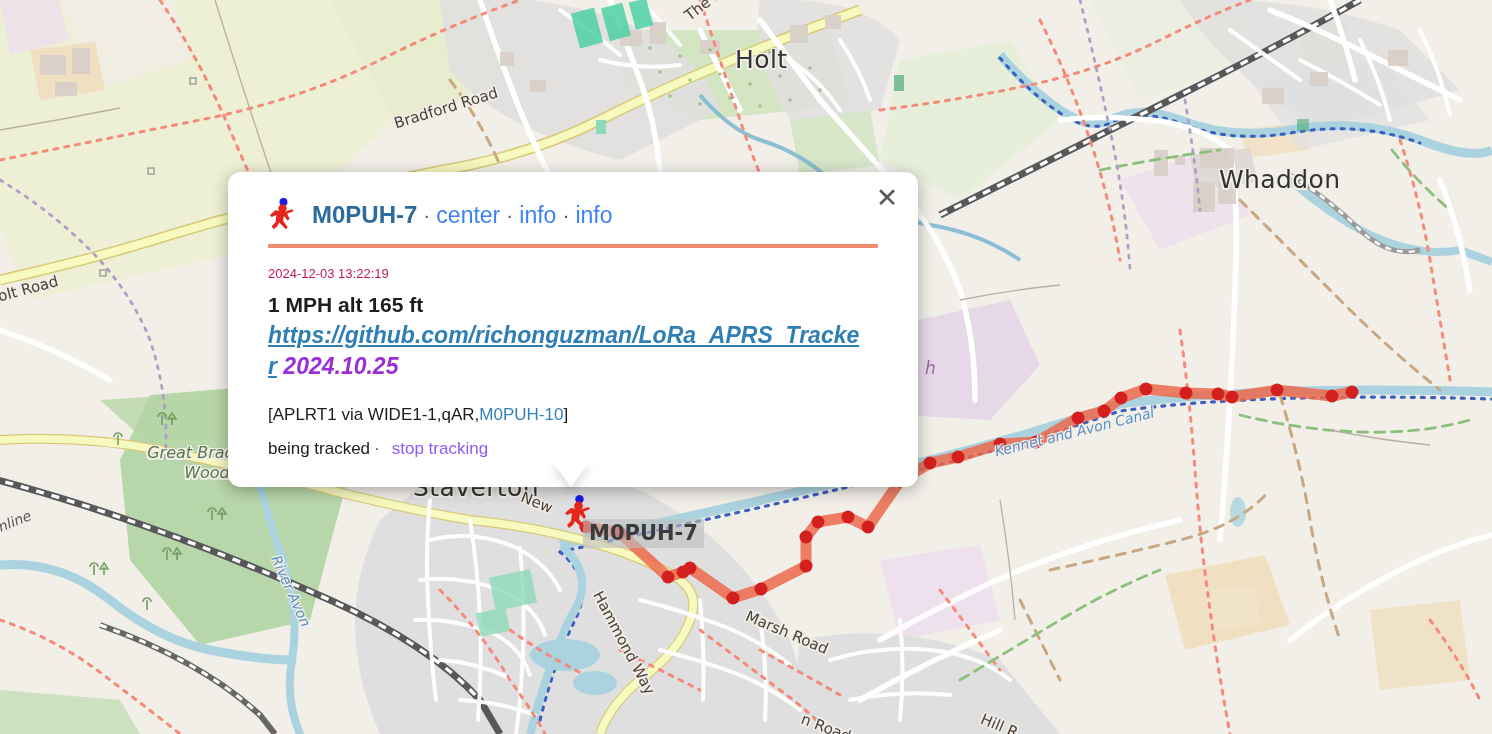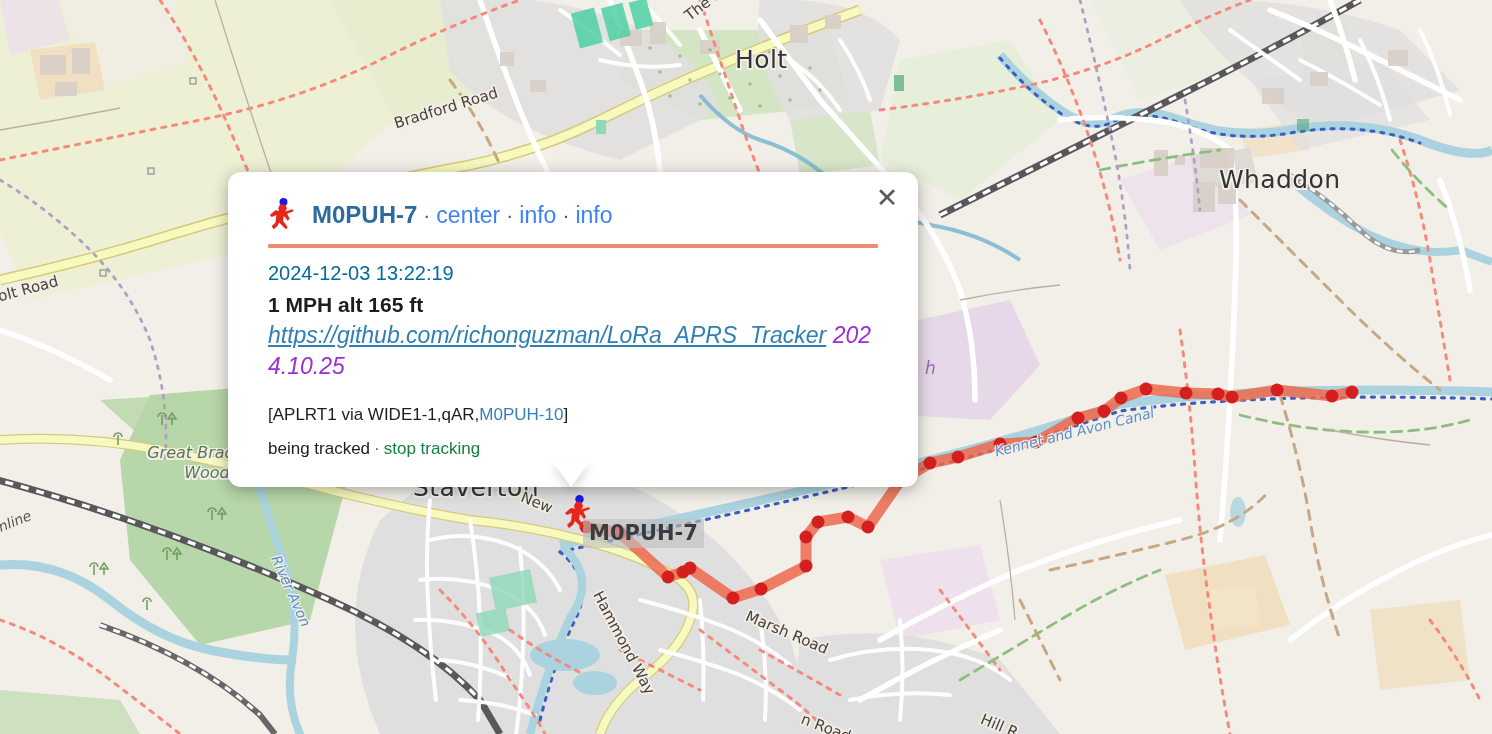--- a/index.html
+++ b/index.html
@@ -97,44 +97,45 @@
     color: #3b82f6; text-decoration: none; font-size: 23px;
     font-family: "Liberation Sans", sans-serif;
   }
 
   .divider {
     height: 4px; background: #ef8b6e; border: 0; margin: 0 0 10px 0;
     border-radius: 1px;
   }
 
   .row-time {
-    font-size: 20px; color: #0369a1; line-height: 31px;
+    font-size: 13px; color: #be185d; line-height: 31px;
     font-family: "Liberation Sans", sans-serif;
   }
   .row-speed {
     font-size: 21px; color: #1d1d1d; font-weight: bold; line-height: 31px;
     font-family: "Liberation Sans", sans-serif;
   }
   .row-comment {
     font-size: 23px; line-height: 31px; font-style: italic;
     font-family: "Liberation Sans", sans-serif;
     word-break: break-all;
+    font-weight: bold;
   }
   .comment-url { color: #2f7fb5; }
   .comment-ver { color: #9b2fd6; }
   .row-path {
     font-size: 17px; color: #1d1d1d; line-height: 31px; margin-top: 17px;
     font-family: "Liberation Sans", sans-serif;
   }
   .path-link { color: #3480b8; text-decoration: none; }
   .row-track {
     font-size: 17px; color: #1d1d1d; line-height: 29px; margin-top: 4px;
     font-family: "Liberation Sans", sans-serif;
   }
-  .track-link { color: #15803d; text-decoration: none; }
+  .track-link { color: #8b5cf6; text-decoration: none; margin-left: 8px; }
   .dot-sep { color: #555; margin: 0 4px; }
 </style>
 </head>
 <body>
 
 <div id="app">
 
   <div class="map-canvas">
     <svg class="map-svg" viewBox="0 0 1492 734">
       <defs>

